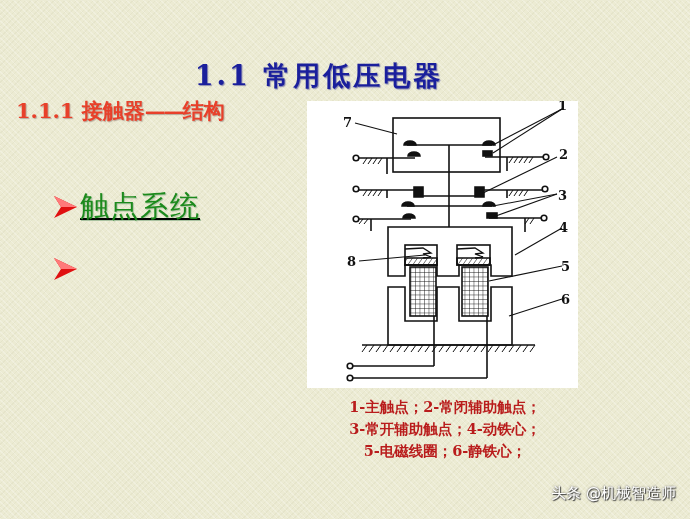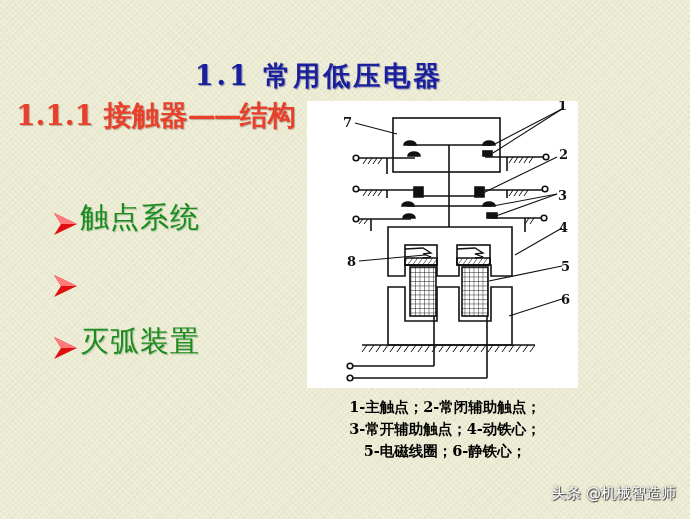--- a/index.html
+++ b/index.html
@@ -11,40 +11,40 @@
       repeating-linear-gradient(-45deg, rgba(180,180,140,0.12) 0 1px, transparent 1px 4px);
     font-family:"DejaVu Serif", serif;
   }
   .title {
     position:absolute; left:0; width:638px; top:58px; text-align:center;
     font-family:"DejaVu Serif", serif; font-weight:bold; font-size:27px;
     color:#1a1f9c; letter-spacing:3px;
     text-shadow:1px 1px 1px #8a8ab0;
   }
   .subtitle {
-    position:absolute; left:16px; top:97px; font-size:28px; font-weight:bold;
+    position:absolute; left:16px; top:97px; font-size:21px; font-weight:bold;
     color:#e8402a; font-family:"DejaVu Serif", serif;
     text-shadow:1px 1px 1px #b7a99a;
   }
   .subtitle .dash { letter-spacing:-2px; }
   .bullets { position:absolute; left:52px; top:176px; }
-  .bullet { display:flex; align-items:flex-end; height:62px; }
+  .bullet { display:flex; align-items:center; height:62px;text-decoration:underline; }
   .bullet .arrow { width:26px; height:28px; margin-right:2px; }
   .bullet .txt {
     font-family:"DejaVu Sans", sans-serif; font-size:29px; color:#1c8a1c;
     letter-spacing:1px; text-shadow:1px 1px 1px #a9c2a0;
   }
   .diagram {
     position:absolute; left:307px; top:101px; width:271px; height:287px;
     background:#ffffff;
   }
   .caption {
     position:absolute; left:300px; top:396px; width:290px; text-align:center;
     font-family:"DejaVu Serif", serif; font-weight:bold; font-size:14.5px;
-    color:#000000; line-height:22px;
+    color:#b91c1c; line-height:22px;
   }
   .watermark {
     position:absolute; right:14px; top:484px; font-family:"DejaVu Sans", sans-serif;
     font-size:15px; color:#ffffff; text-shadow:0 0 2px #555, 1px 1px 1px #333;margin-left:12px;
   }
 </style>
 </head>
 <body>
 
 <div class="title">1.1  常用低压电器</div>
@@ -60,27 +60,20 @@
       <polygon points="2,3 25,14 2,25 9,14" fill="#e01010"></polygon>
       <polygon points="2,3 25,14 9,14" fill="#ff7a7a"></polygon>
     </svg>
     <span class="txt">触点系统</span>
   </div>
   <div class="bullet">
     <svg class="arrow" viewBox="0 0 26 28">
       <polygon points="2,3 25,14 2,25 9,14" fill="#e01010"></polygon>
       <polygon points="2,3 25,14 9,14" fill="#ff7a7a"></polygon>
     </svg>
-  </div>
-  <div class="bullet">
-    <svg class="arrow" viewBox="0 0 26 28">
-      <polygon points="2,3 25,14 2,25 9,14" fill="#e01010"></polygon>
-      <polygon points="2,3 25,14 9,14" fill="#ff7a7a"></polygon>
-    </svg>
-    <span class="txt">灭弧装置</span>
   </div>
 </div>
 
 <div class="diagram">
   <svg width="271" height="287" viewBox="0 0 271 287" stroke="#111" fill="none" stroke-width="1.6" font-family="DejaVu Serif, serif" font-weight="bold" font-size="13">
     <defs>
       <pattern id="hatch" width="5" height="6" patternUnits="userSpaceOnUse" patternTransform="skewX(-35)">
         <line x1="0" y1="0" x2="0" y2="6" stroke="#111" stroke-width="1.2"></line>
       </pattern>
       <pattern id="grid" width="4.5" height="4.5" patternUnits="userSpaceOnUse">

